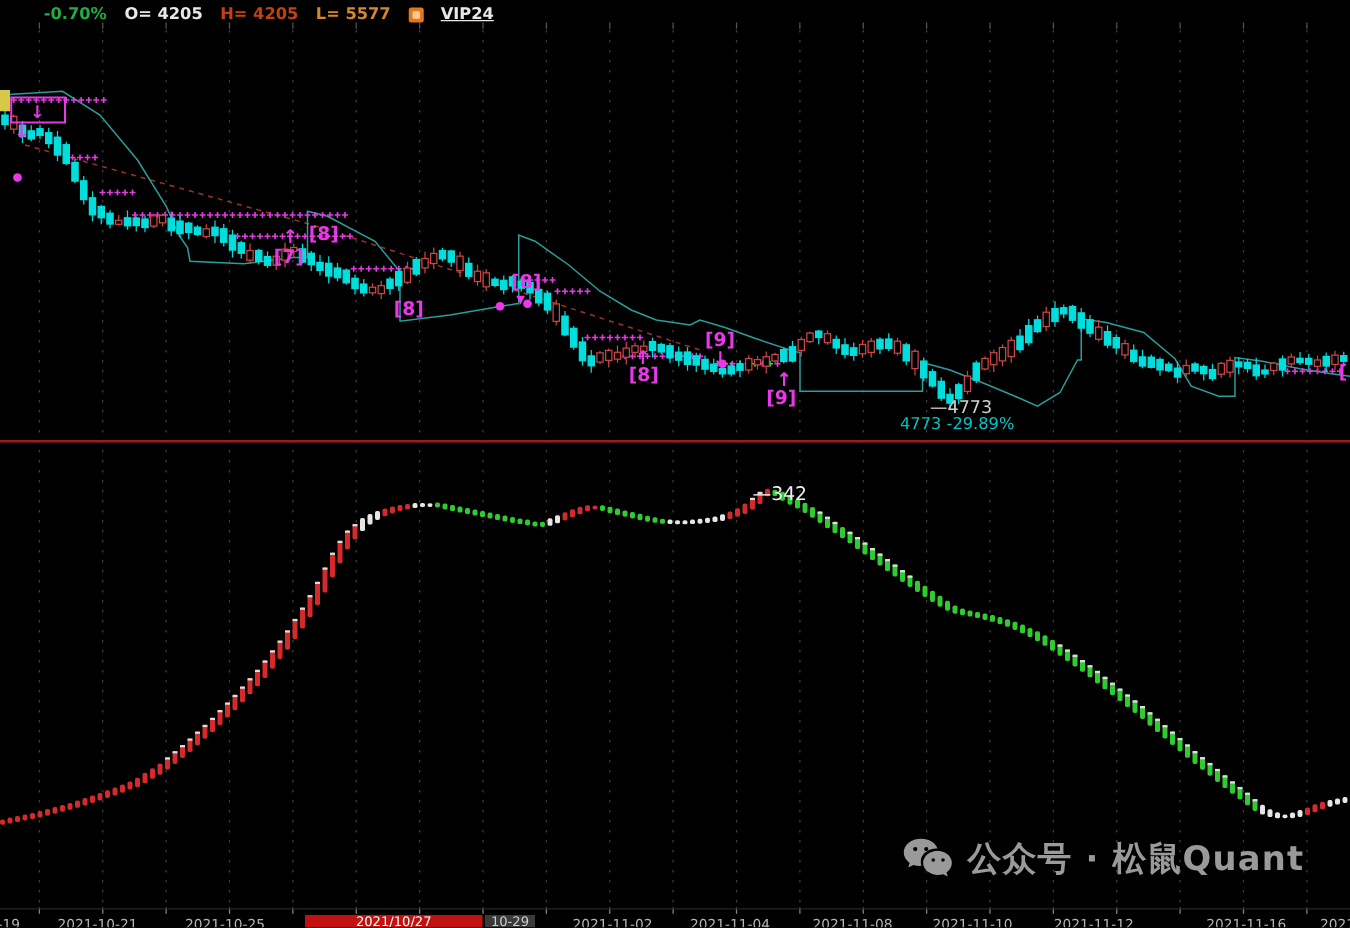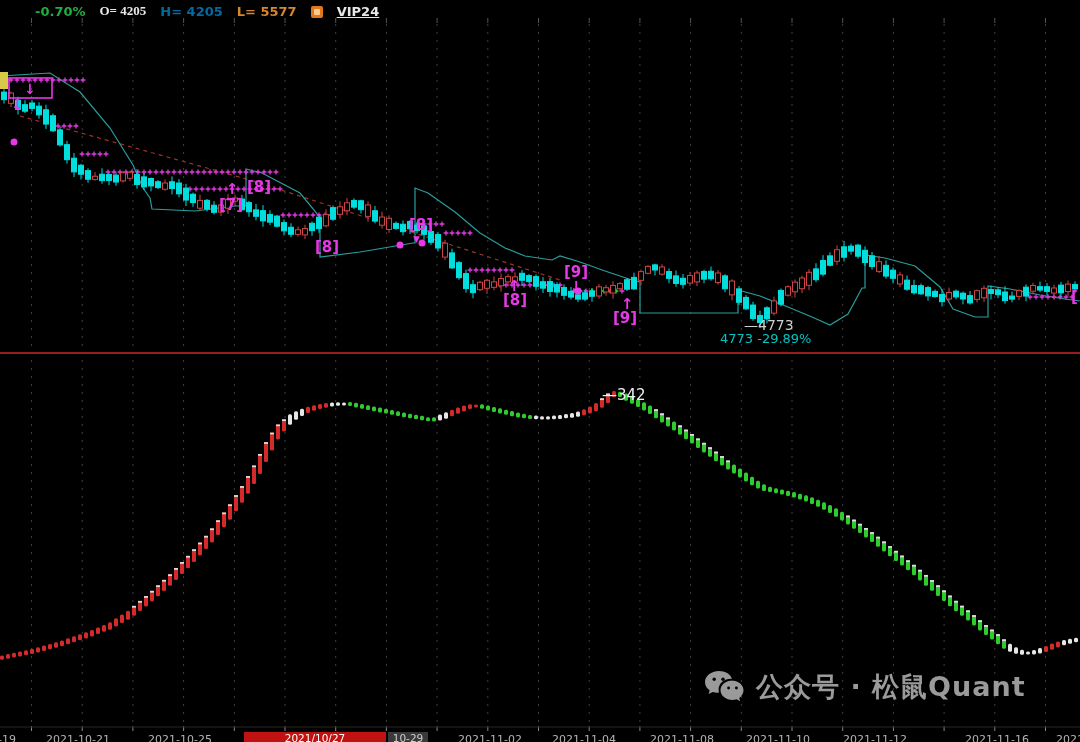--- a/index.html
+++ b/index.html
@@ -3,34 +3,34 @@
 <meta charset="utf-8">
 <style>
   html,body{margin:0;padding:0;background:#000;}
   #screen{position:relative;width:1080px;height:742px;background:#000;overflow:hidden;
           font-family:"DejaVu Sans","Liberation Sans",sans-serif;}
   #chart-svg{position:absolute;left:0;top:0;}
   
   #header{position:absolute;left:3px;top:1px;height:18px;display:flex;align-items:flex-end;
           font-size:13px;font-weight:bold;white-space:nowrap;margin-left:32px;}
   #header span{margin-right:14px;}
-  .chg{color:#1fae3f;} .opn{color:#e8e8e8;font-family:Liberation Serif, serif;} .hi{color:#0369a1;} .lo{color:#d6862b;}
+  .chg{color:#1fae3f;} .opn{color:#e8e8e8;} .hi{color:#c2410c;} .lo{color:#d6862b;}
   .vipwrap{display:flex;align-items:center;color:#e8e8e8;text-decoration:underline;}
   .vipicon{width:12px;height:12px;background:#e07820;border-radius:2px;margin-right:3px;
            position:relative;}
   .vipicon:after{content:"";position:absolute;left:3px;top:3px;width:6px;height:6px;
            background:#ffc890;border-radius:1px;}
   
   #axis{position:absolute;left:0;top:731px;width:1080px;height:11px;color:#b4b4b4;
         font-size:11px;}
   .axlbl{position:absolute;top:2px;white-space:nowrap;}
   .axchip{position:absolute;top:1px;height:12px;display:flex;align-items:flex-start;
           justify-content:center;font-size:10.5px;white-space:nowrap;}
   
-  #watermark{position:absolute;left:704px;top:669px;display:flex;align-items:center;
+  #watermark{position:absolute;left:722px;top:669px;display:flex;align-items:center;
              color:#9a9a9a;}
   #watermark .wm-text{font-size:27px;font-weight:bold;letter-spacing:1px;margin-left:10px;}
 </style>
 </head>
 <body>
 
 <div id="screen">
 
   <svg id="chart-svg" width="1080" height="742">
       <line x1="31.5" y1="24" x2="31.5" y2="726" stroke="#3f3f3f" stroke-width="1" stroke-dasharray="2 6"></line>

